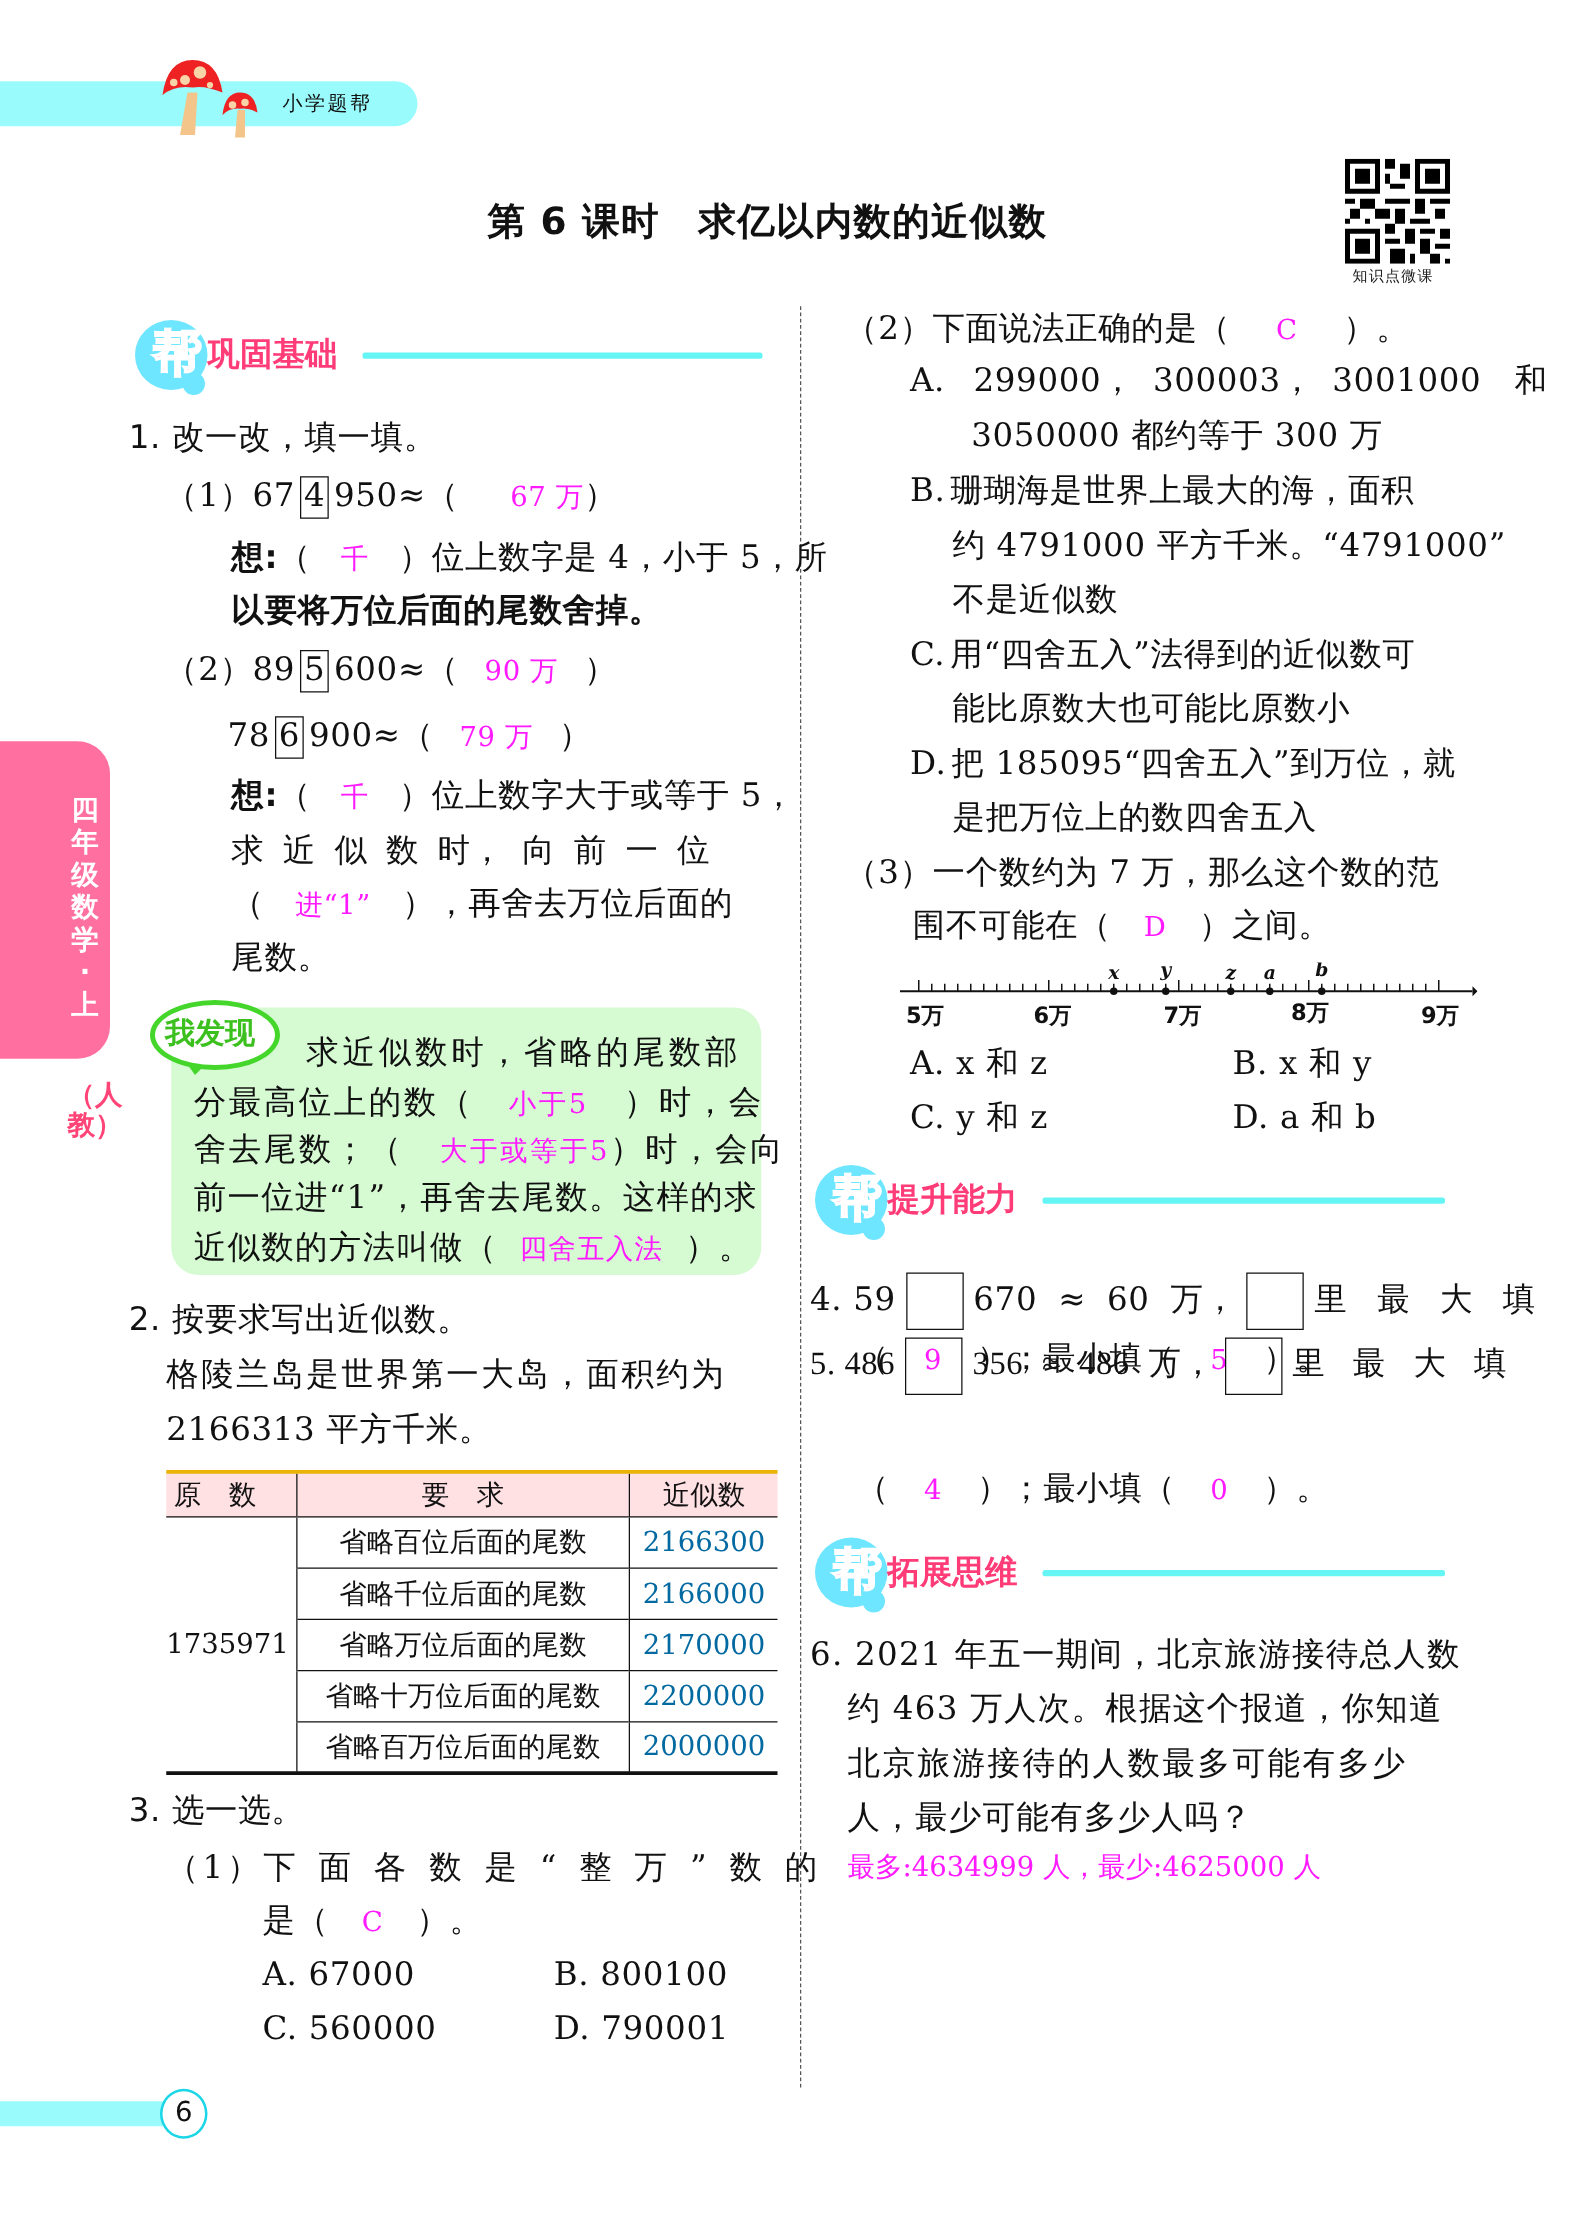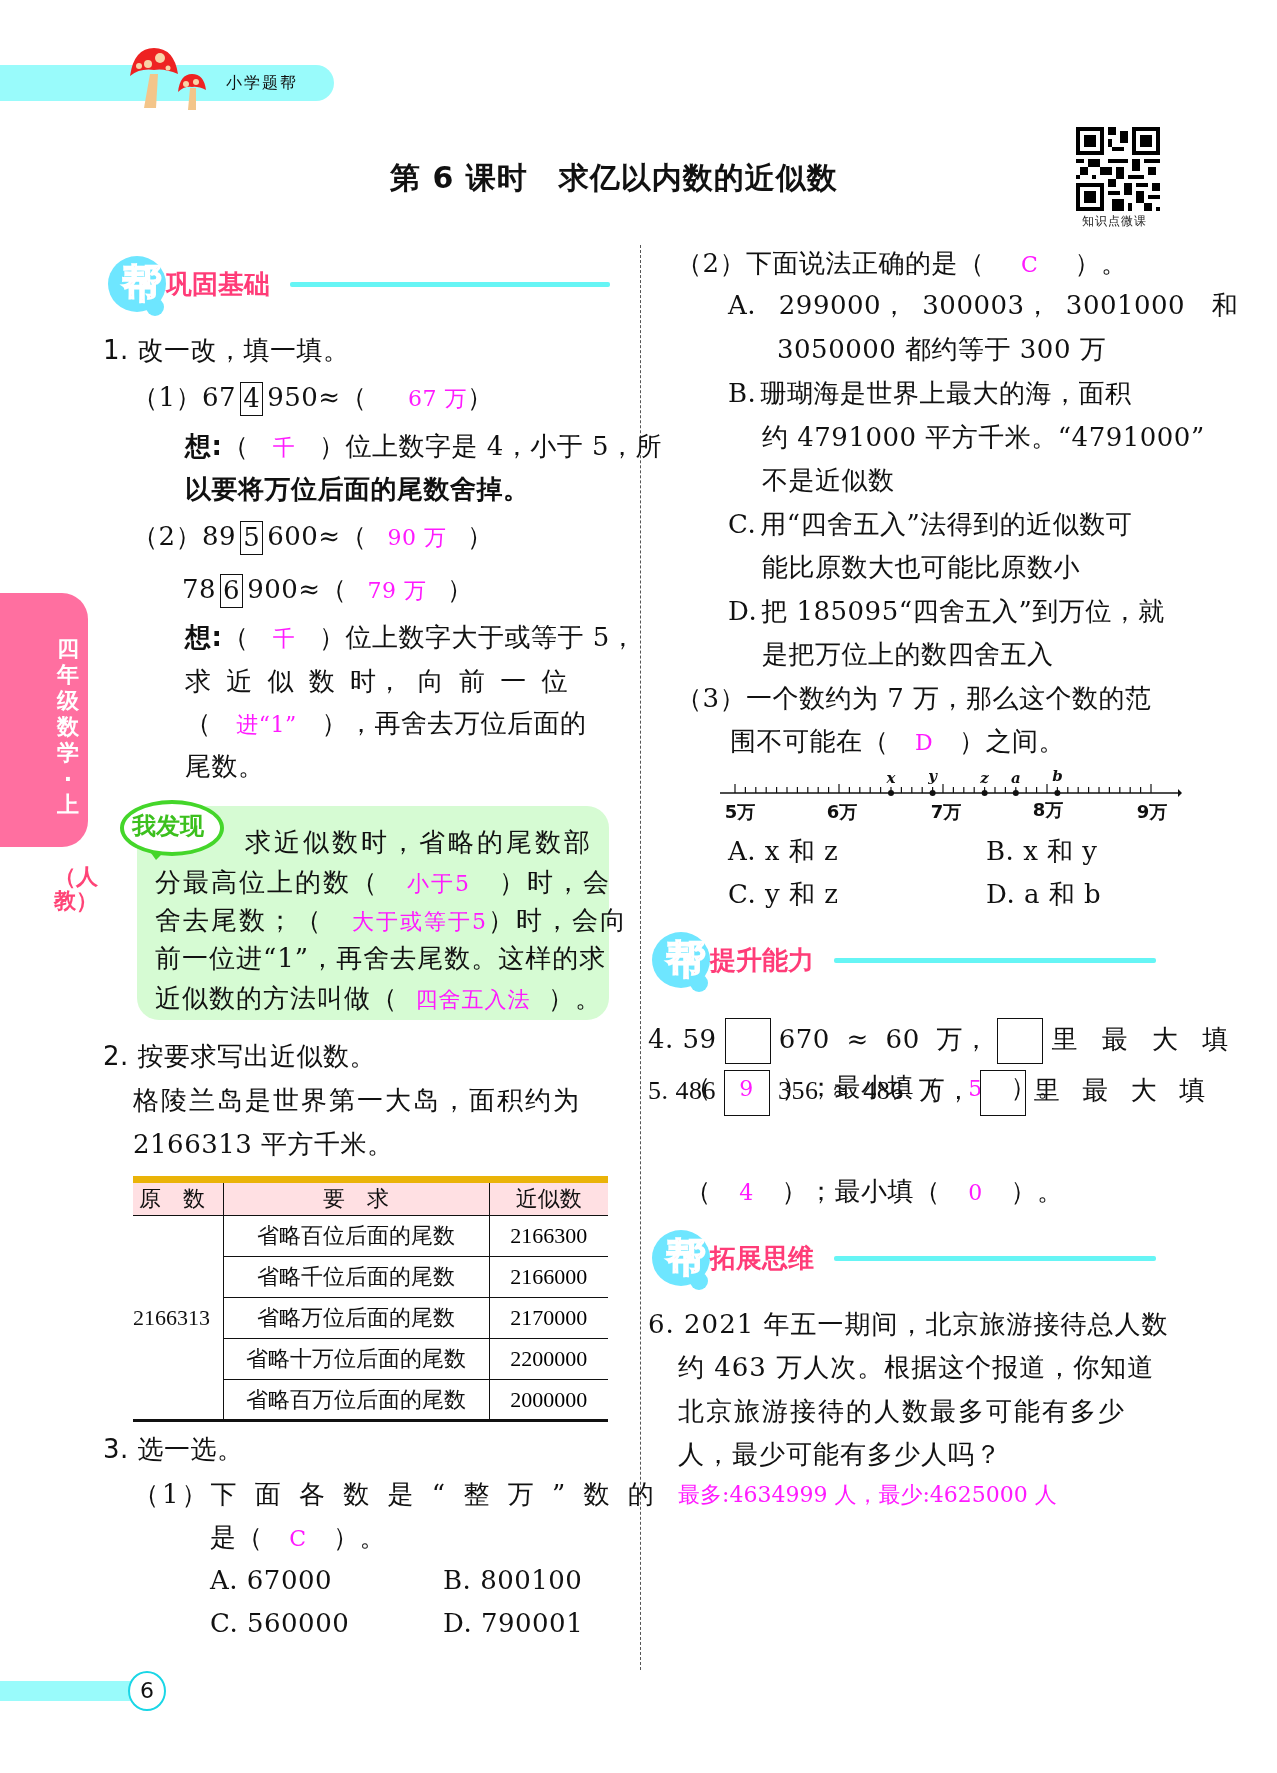--- a/index.html
+++ b/index.html
@@ -44,22 +44,22 @@
   #bubble { left: 120px; top: 800px; width: 104px; height: 56px; border: 4px solid #44d62a; border-radius: 50%; background: #ffffff; }
   #bubble-tail { left: 146px; top: 846px; width: 0; height: 0; border-left: 10px solid transparent; border-right: 14px solid transparent; border-top: 14px solid #44d62a; }
   #bubble-text { left: 132px; top: 808px; font-size: 24px; line-height: 36px; font-weight: bold; color: #3cc01e; font-family: "DejaVu Sans", sans-serif; }
 
   
   #tbl { left: 133px; top: 1176px; border-collapse: collapse; font-size: 22px; }
   #tbl th { background: #ffe0e3; font-weight: normal; height: 36px; border-left: 1.5px solid #111; font-size: 22px; padding: 0 8px; }
   #tbl th:first-child { border-left: none; }
   #tbl td { height: 41px; border-top: 1.5px solid #111; border-left: 1.5px solid #111; padding: 0 6px; text-align: center; font-size: 22px; }
   #tbl td.orig { border-left: none; border-top: 1.5px solid #111; text-align: left; padding-left: 0; }
-  #tbl td.val { color: #000000; }
-  #tbl { border-top: 7px solid #eab308; border-bottom: 3px solid #111; font-family: Liberation Serif, serif; }
+  #tbl td.val { color: #0369a1; }
+  #tbl { border-top: 3px solid #eab308; border-bottom: 3px solid #111; }
 
   
   #numline { left: 712px; top: 770px; width: 470px; height: 60px; }
 
   
   #page-bar { left: 0; top: 1681px; width: 136px; height: 20px; background: #99fbfb; }
   #page-circle { left: 128px; top: 1671px; width: 38px; height: 40px; border: 2px solid #1ad6e6; border-radius: 50%; background: #ffffff; font-size: 22px; line-height: 36px; text-align: center; font-family: "DejaVu Sans", sans-serif; }
 </style>
 </head>
 <body>
@@ -160,21 +160,21 @@
 <table class="abs" id="tbl">
   <thead>
     <tr>
       <th style="width:90px;text-align:left;padding-left:6px;">原　数</th>
       <th style="width:266px;">要　求</th>
       <th style="width:119px;">近似数</th>
     </tr>
   </thead>
   <tbody>
     <tr>
-      <td class="orig" rowspan="5">2166313</td>
+      <td class="orig" rowspan="5">1735971</td>
       <td>省略百位后面的尾数</td>
       <td class="val">2166300</td>
     </tr>
     <tr>
       <td>省略千位后面的尾数</td>
       <td class="val">2166000</td>
     </tr>
     <tr>
       <td>省略万位后面的尾数</td>
       <td class="val">2170000</td>

